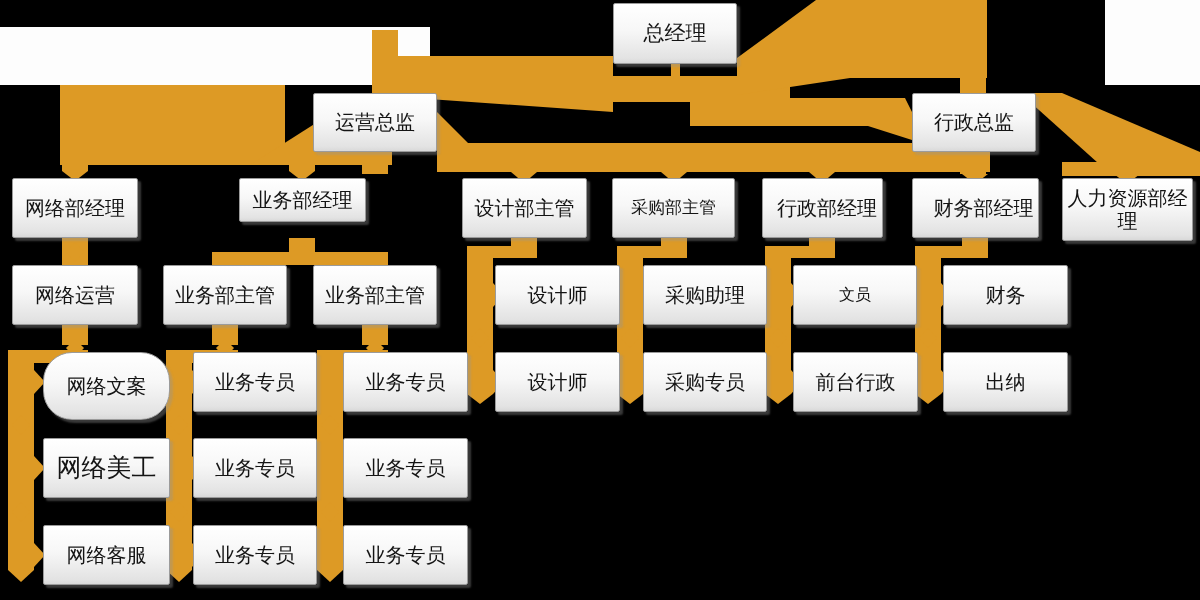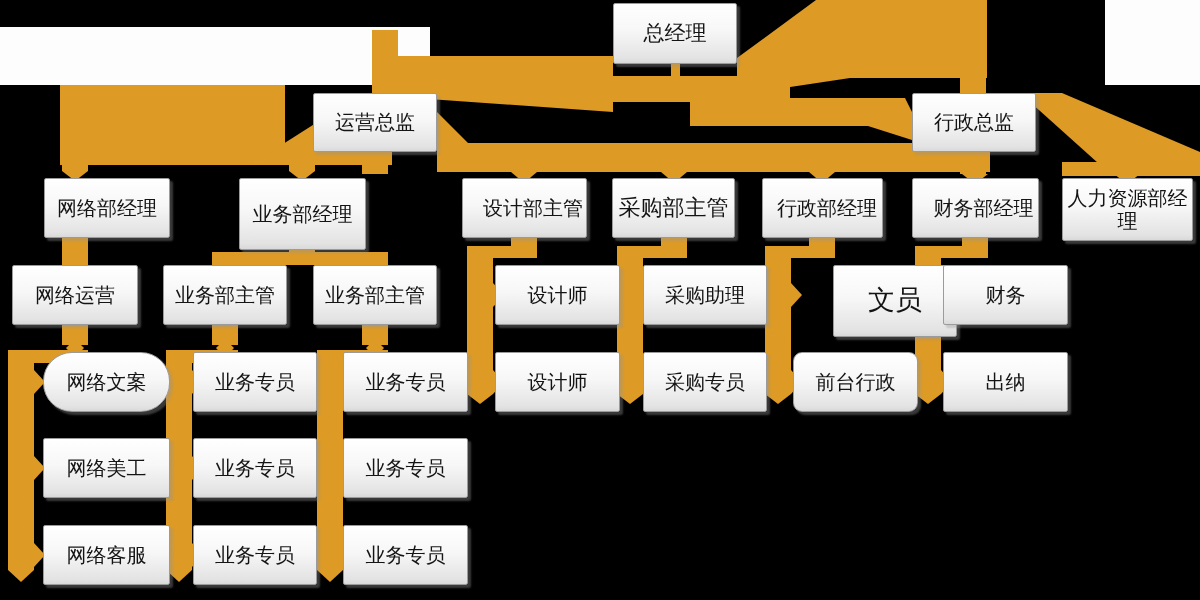--- a/index.html
+++ b/index.html
@@ -135,30 +135,30 @@
   <div id="nodes">
       <div class="org-node" style="left: 613px; top: 3px; width: 124px; height: 61px; font-size: 21px; text-align: right;">
         <span class="lbl">总经理</span>
       </div>
       <div class="org-node" style="left: 313px; top: 93px; width: 124px; height: 59px; font-size: 20px; align-items: center;">
         <span class="lbl">运营总监</span>
       </div>
       <div class="org-node" style="left: 912px; top: 93px; width: 124px; height: 59px; font-size: 20px;">
         <span class="lbl">行政总监</span>
       </div>
-      <div class="org-node" style="left: 12px; top: 178px; width: 126px; height: 60px; font-size: 20px; margin-left: 32px;">
+      <div class="org-node" style="left: 12px; top: 178px; width: 126px; height: 60px; font-size: 20px;">
         <span class="lbl">网络部经理</span>
       </div>
-      <div class="org-node" style="left: 239px; top: 178px; width: 127px; height: 72px; font-size: 20px;">
+      <div class="org-node" style="left: 239px; top: 178px; width: 127px; height: 44px; font-size: 20px;">
         <span class="lbl">业务部经理</span>
       </div>
-      <div class="org-node" style="left: 462px; top: 178px; width: 125px; height: 60px; font-size: 20px; justify-content: flex-end;">
+      <div class="org-node" style="left: 462px; top: 178px; width: 125px; height: 60px; font-size: 20px;">
         <span class="lbl">设计部主管</span>
       </div>
-      <div class="org-node" style="left: 612px; top: 178px; width: 123px; height: 60px; font-size: 22px;">
+      <div class="org-node" style="left: 612px; top: 178px; width: 123px; height: 60px; font-size: 17px;">
         <span class="lbl">采购部主管</span>
       </div>
       <div class="org-node" style="left: 762px; top: 178px; width: 121px; height: 60px; font-size: 20px; padding-left: 12px;">
         <span class="lbl">行政部经理</span>
       </div>
       <div class="org-node" style="left: 912px; top: 178px; width: 127px; height: 60px; font-size: 20px; padding-left: 19px;">
         <span class="lbl">财务部经理</span>
       </div>
       <div class="org-node" style="left: 1062px; top: 178px; width: 131px; height: 63px; font-size: 20px; justify-content: flex-end;">
         <span class="lbl">人力资源部经理</span>
@@ -171,48 +171,48 @@
       </div>
       <div class="org-node" style="left: 313px; top: 265px; width: 124px; height: 60px; font-size: 20px;">
         <span class="lbl">业务部主管</span>
       </div>
       <div class="org-node" style="left: 495px; top: 265px; width: 125px; height: 60px; font-size: 20px;">
         <span class="lbl">设计师</span>
       </div>
       <div class="org-node" style="left: 643px; top: 265px; width: 124px; height: 60px; font-size: 20px;">
         <span class="lbl">采购助理</span>
       </div>
-      <div class="org-node" style="left: 793px; top: 265px; width: 124px; height: 72px; font-size: 27px; margin-left: 40px;">
+      <div class="org-node" style="left: 793px; top: 265px; width: 124px; height: 60px; font-size: 16px;">
         <span class="lbl">文员</span>
       </div>
       <div class="org-node" style="left: 943px; top: 265px; width: 125px; height: 60px; font-size: 20px;">
         <span class="lbl">财务</span>
       </div>
-      <div class="org-node" style="left: 43px; top: 352px; width: 127px; height: 60px; font-size: 20px; border-radius: 29px;">
+      <div class="org-node" style="left: 43px; top: 352px; width: 127px; height: 68px; font-size: 20px; border-radius: 29px;">
         <span class="lbl">网络文案</span>
       </div>
       <div class="org-node" style="left: 193px; top: 352px; width: 124px; height: 60px; font-size: 20px;">
         <span class="lbl">业务专员</span>
       </div>
       <div class="org-node" style="left: 343px; top: 352px; width: 125px; height: 60px; font-size: 20px;">
         <span class="lbl">业务专员</span>
       </div>
       <div class="org-node" style="left: 495px; top: 352px; width: 125px; height: 60px; font-size: 20px;">
         <span class="lbl">设计师</span>
       </div>
       <div class="org-node" style="left: 643px; top: 352px; width: 124px; height: 60px; font-size: 20px;">
         <span class="lbl">采购专员</span>
       </div>
-      <div class="org-node" style="left: 793px; top: 352px; width: 125px; height: 60px; font-size: 20px; border-radius: 9px;">
+      <div class="org-node" style="left: 793px; top: 352px; width: 125px; height: 60px; font-size: 20px;">
         <span class="lbl">前台行政</span>
       </div>
       <div class="org-node" style="left: 943px; top: 352px; width: 125px; height: 60px; font-size: 20px; text-align: right;">
         <span class="lbl">出纳</span>
       </div>
-      <div class="org-node" style="left: 43px; top: 438px; width: 127px; height: 60px; font-size: 20px;">
+      <div class="org-node" style="left: 43px; top: 438px; width: 127px; height: 60px; font-size: 25px;">
         <span class="lbl">网络美工</span>
       </div>
       <div class="org-node" style="left: 193px; top: 438px; width: 124px; height: 60px; font-size: 20px;">
         <span class="lbl">业务专员</span>
       </div>
       <div class="org-node" style="left: 343px; top: 438px; width: 125px; height: 60px; font-size: 20px;">
         <span class="lbl">业务专员</span>
       </div>
       <div class="org-node" style="left: 43px; top: 525px; width: 127px; height: 60px; font-size: 20px;">
         <span class="lbl">网络客服</span>

